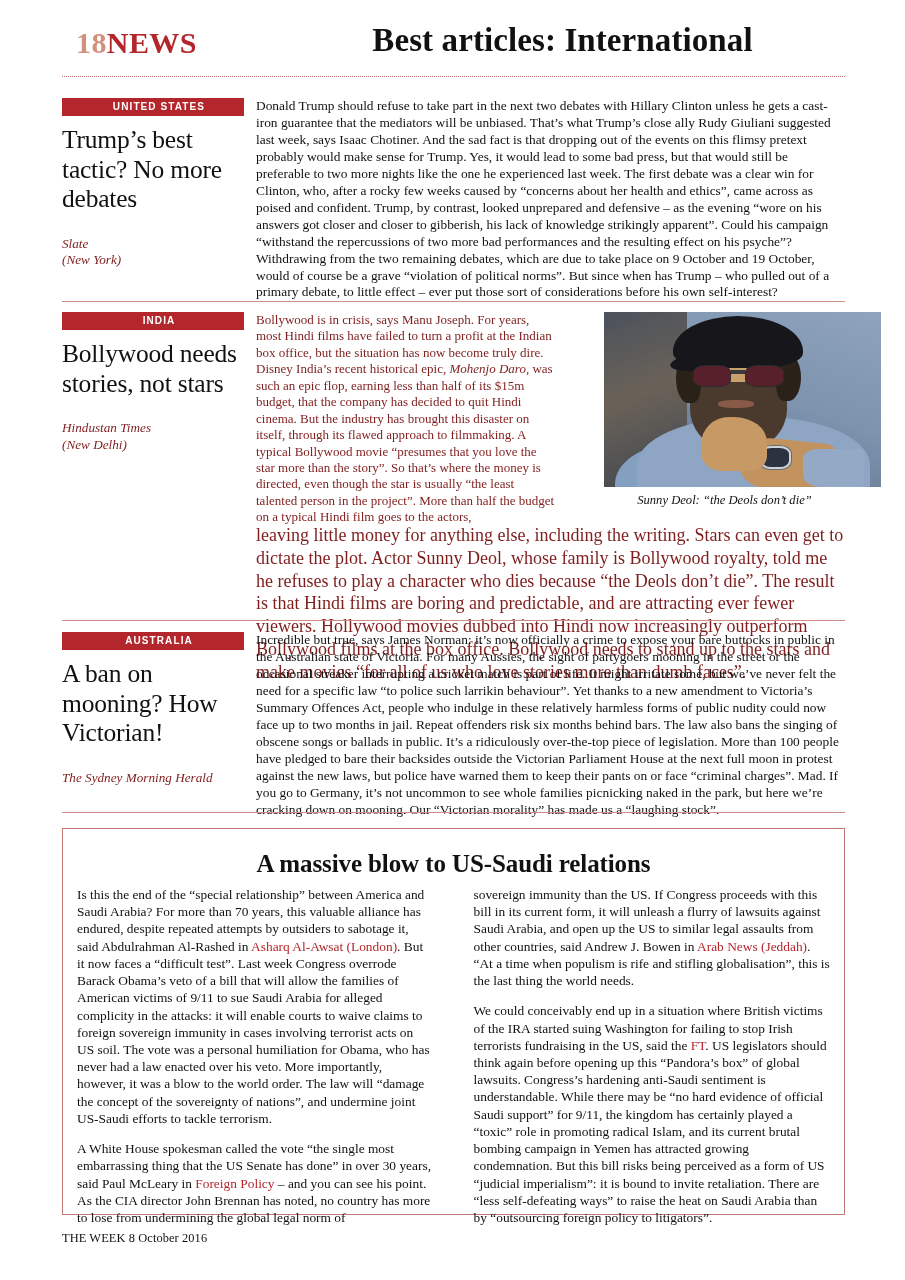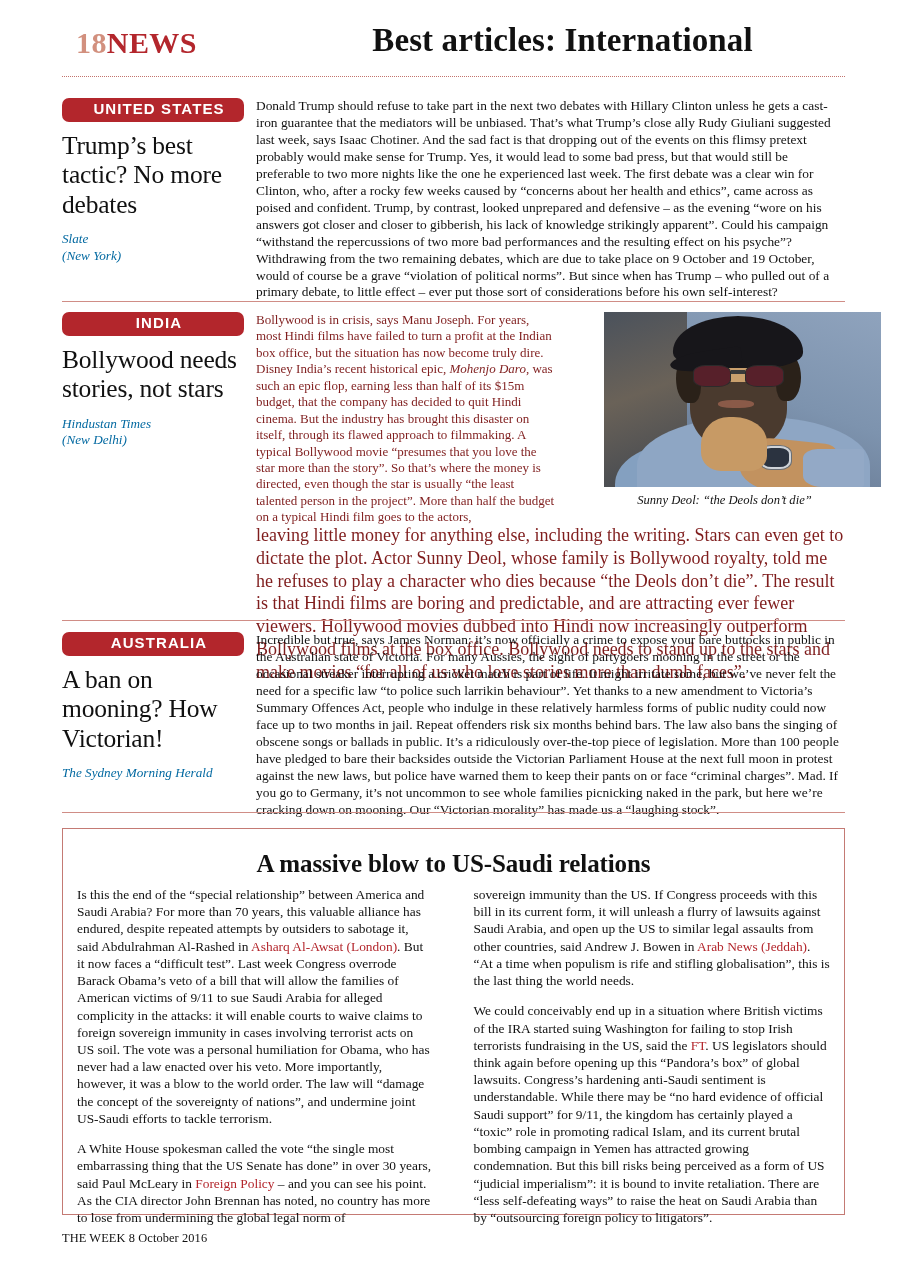--- a/index.html
+++ b/index.html
@@ -67,41 +67,40 @@
   }
   .art-left {
     position: absolute;
     left: 0; top: 0;
     width: 182px;
   }
   .kicker {
     background: #b3262c;
     color: #ffffff;
     font-family: "Liberation Sans", sans-serif;
-    font-size: 15px;
+    font-size: 10px;
     font-weight: bold;
     letter-spacing: 1.1px;
     text-align: center;
     padding: 3px 0 4px 12px;
     line-height: 1.1;
-    border-radius: 7px;
   }
   .headline {
     font-size: 25.5px;
     line-height: 1.16;
     color: #111;
     margin-top: 9px;
     letter-spacing: -0.2px;
   }
   .source {
-    color: #0369a1;
+    color: #7f1d1d;
     font-style: italic;
     font-size: 13.2px;
     line-height: 1.25;
-    margin-top: 12px;
+    margin-top: 22px;
   }
   .art-body {
     position: absolute;
     left: 194px; top: 0;
     width: 589px;
     font-size: 13.4px;
     line-height: 1.265;
     text-align: left;
     color: #111;
   }

